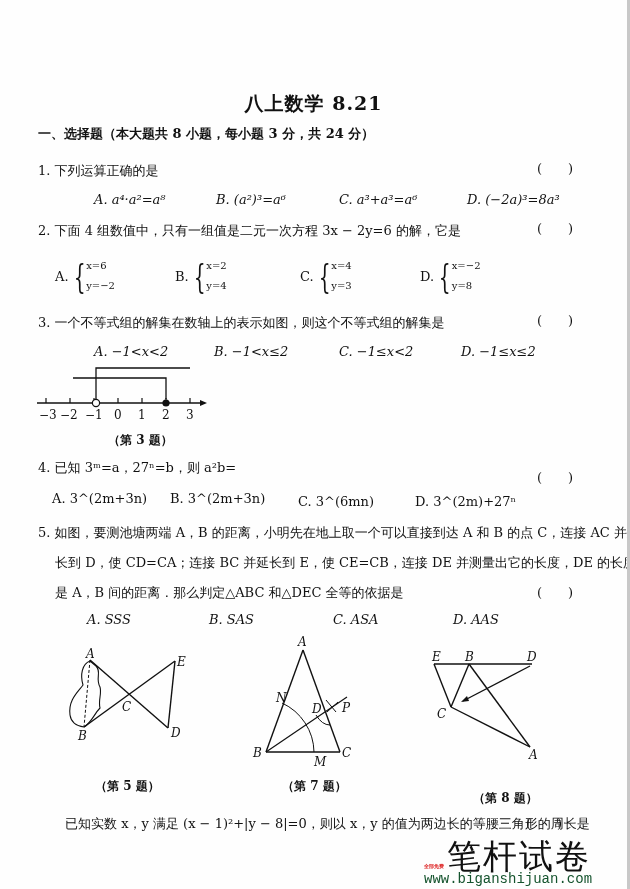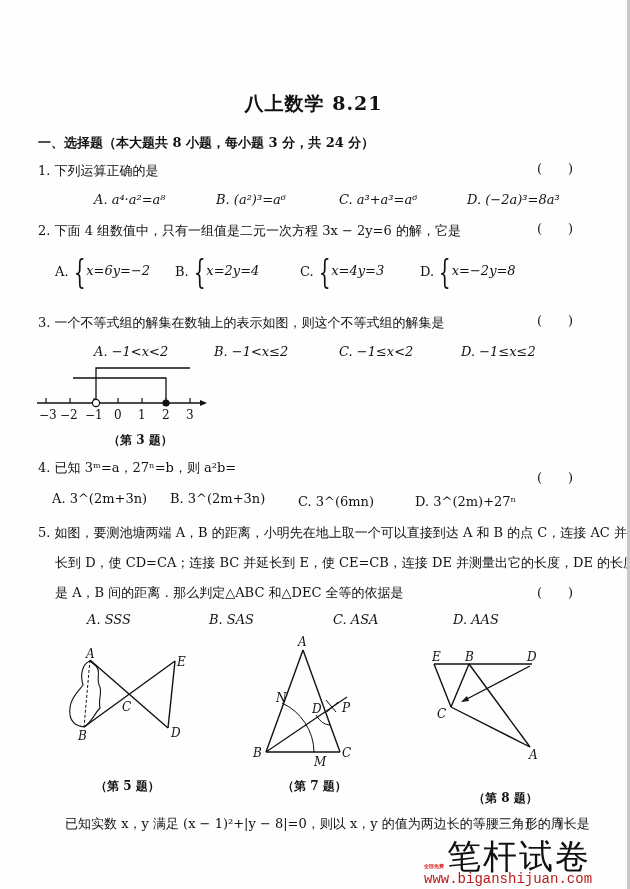--- a/index.html
+++ b/index.html
@@ -9,37 +9,37 @@
   .edge { position:absolute; right:0; top:0; width:3px; height:889px; background:#c8c8c8; }
   .abs { position:absolute; white-space:nowrap; }
   .title { left:0; width:627px; top:91px; text-align:center; font-size:19px; font-weight:bold; letter-spacing:1px; }
   .sec { font-size:13px; font-weight:bold; }
   .q { font-size:13px; }
   .opt { font-size:13px; }
   .paren { font-size:13px; }
   i, .it { font-style:italic;margin-left:39px; }
   .sys { display:inline-flex; align-items:center; }
   .brace { font-size:34px; line-height:30px; font-weight:100; transform:scaleX(0.55); display:inline-block; margin-right:-4px; }
-  .sys-lines { display:inline-flex; flex-direction:row; font-size:13px; line-height:20px; font-style:italic; }
+  .sys-lines { display:inline-flex; flex-direction:column; font-size:10px; line-height:20px; }
   .cap { font-size:12px; font-weight:bold; }
   .wm-big { font-family:"DejaVu Sans","Liberation Sans",sans-serif; font-size:34px; color:#111; letter-spacing:2px; }
-  .wm-url { font-family:"Liberation Mono","DejaVu Sans Mono",monospace; font-size:14px; color:#b91c1c; }
+  .wm-url { font-family:"Liberation Mono","DejaVu Sans Mono",monospace; font-size:14px; color:#14532d; }
   .wm-red { font-family:"DejaVu Sans","Liberation Sans",sans-serif; font-size:5px; color:#d22; font-weight:bold; }
   svg { position:absolute; overflow:visible; }
   svg text { font-family:"DejaVu Serif","Liberation Serif",serif; font-style:italic; font-size:12px; fill:#111; }
   svg text.n { font-style:normal; font-size:12px; }
 </style>
 </head>
 <body>
 
 <div class="page">
 
   <div class="abs title">八上数学 8.21</div>
 
-  <div class="abs sec" style="left:38px;top:134px;text-align:center;">一、选择题（本大题共 8 小题，每小题 3 分，共 24 分）</div>
+  <div class="abs sec" style="left:38px;top:125px;text-align:center;">一、选择题（本大题共 8 小题，每小题 3 分，共 24 分）</div>
 
   <div class="abs q" style="left:38px;top:162px;">
     <span>1.</span>
     <span>下列运算正确的是</span>
   </div>
   <div class="abs paren" style="left:537px;top:160px;">(　　)</div>
   <div class="abs opt it" style="left:55px;top:192px;">A. a⁴·a²=a⁸</div>
   <div class="abs opt it" style="left:177px;top:192px;">B. (a²)³=a⁶</div>
   <div class="abs opt it" style="left:300px;top:192px;">C. a³+a³=a⁶</div>
   <div class="abs opt it" style="left:428px;top:192px;">D. (−2a)³=8a³</div>

